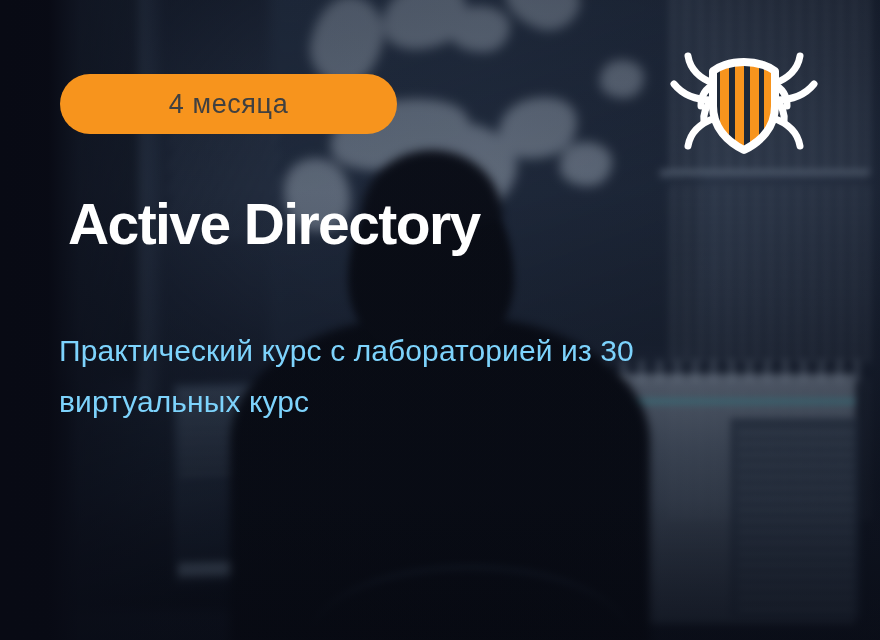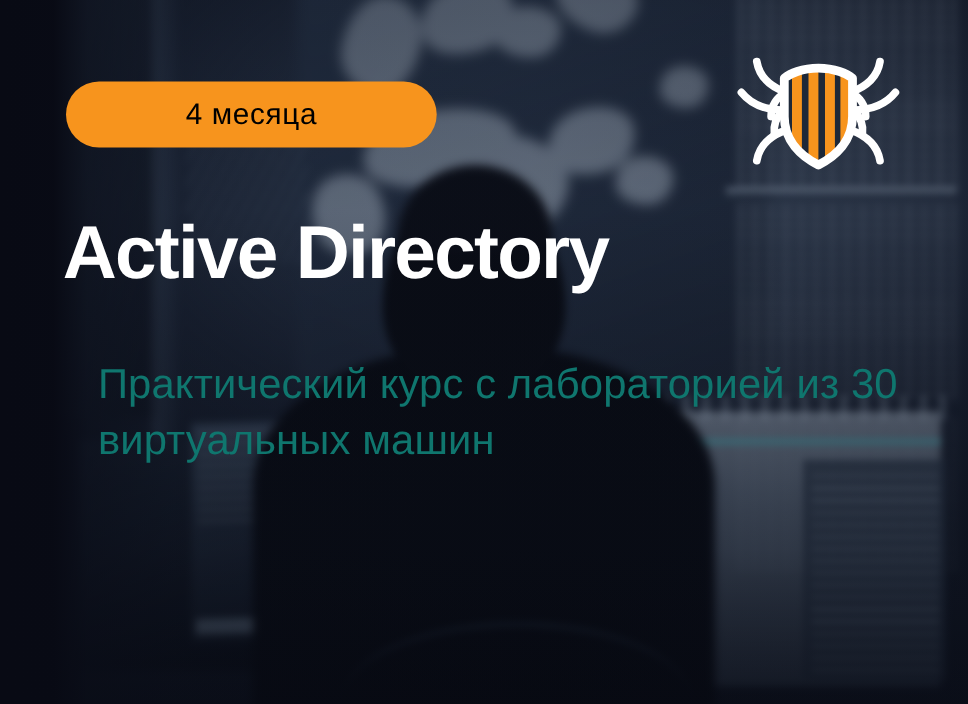--- a/index.html
+++ b/index.html
@@ -212,52 +212,51 @@
     width: 337px;
     height: 60px;
     border-radius: 30px;
     background: #f7941d;
     display: flex;
     align-items: center;
     justify-content: center;
     box-sizing: border-box;
   }
   .badge-label {
-    color: #000000;
+    color: #404040;
     font-size: 27px;
     font-weight: 400;
     letter-spacing: .6px;
     line-height: 1;
     white-space: nowrap;
   }
 
   .title {
     position: absolute;
-    left: 57px;
+    left: 68px;
     top: 196px;
     margin: 0;
     color: #ffffff;
-    font-size: 68px;
+    font-size: 57px;
     font-weight: 700;
     letter-spacing: -1.6px;
     line-height: 1;
     white-space: nowrap;
   }
 
   .subtitle {
     position: absolute;
     left: 59px;
     top: 325px;
     width: 730px;
-    color: #0f766e;
-    font-size: 38px;
+    color: #7dd3fc;
+    font-size: 30px;
     font-weight: 300;
     line-height: 51px;
     letter-spacing: .1px;
-    margin-left: 30px;
   }
   .subtitle .line { display: block; white-space: nowrap; }
 
   
   .logo {
     position: absolute;
     left: 668px;
     top: 48px;
     width: 152px;
     height: 112px;
@@ -323,21 +322,21 @@
   <div class="content">
 
     <div class="badge">
       <span class="badge-label">4 месяца</span>
     </div>
 
     <h1 class="title">Active Directory</h1>
 
     <div class="subtitle">
       <span class="line">Практический курс с лабораторией из 30</span>
-      <span class="line">виртуальных машин</span>
+      <span class="line">виртуальных курс</span>
     </div>
 
     <div class="logo">
       <svg viewBox="0 0 152 112" xmlns="http://www.w3.org/2000/svg" aria-hidden="true">
         <g fill="none" stroke="#ffffff" stroke-width="7" stroke-linecap="round" stroke-linejoin="round">
 
           <path d="M47 36 C30 30 22 20 20 8"></path>
           <path d="M44 52 C26 52 14 46 6 36"></path>
           <path d="M47 70 C30 76 22 86 20 98"></path>
 

